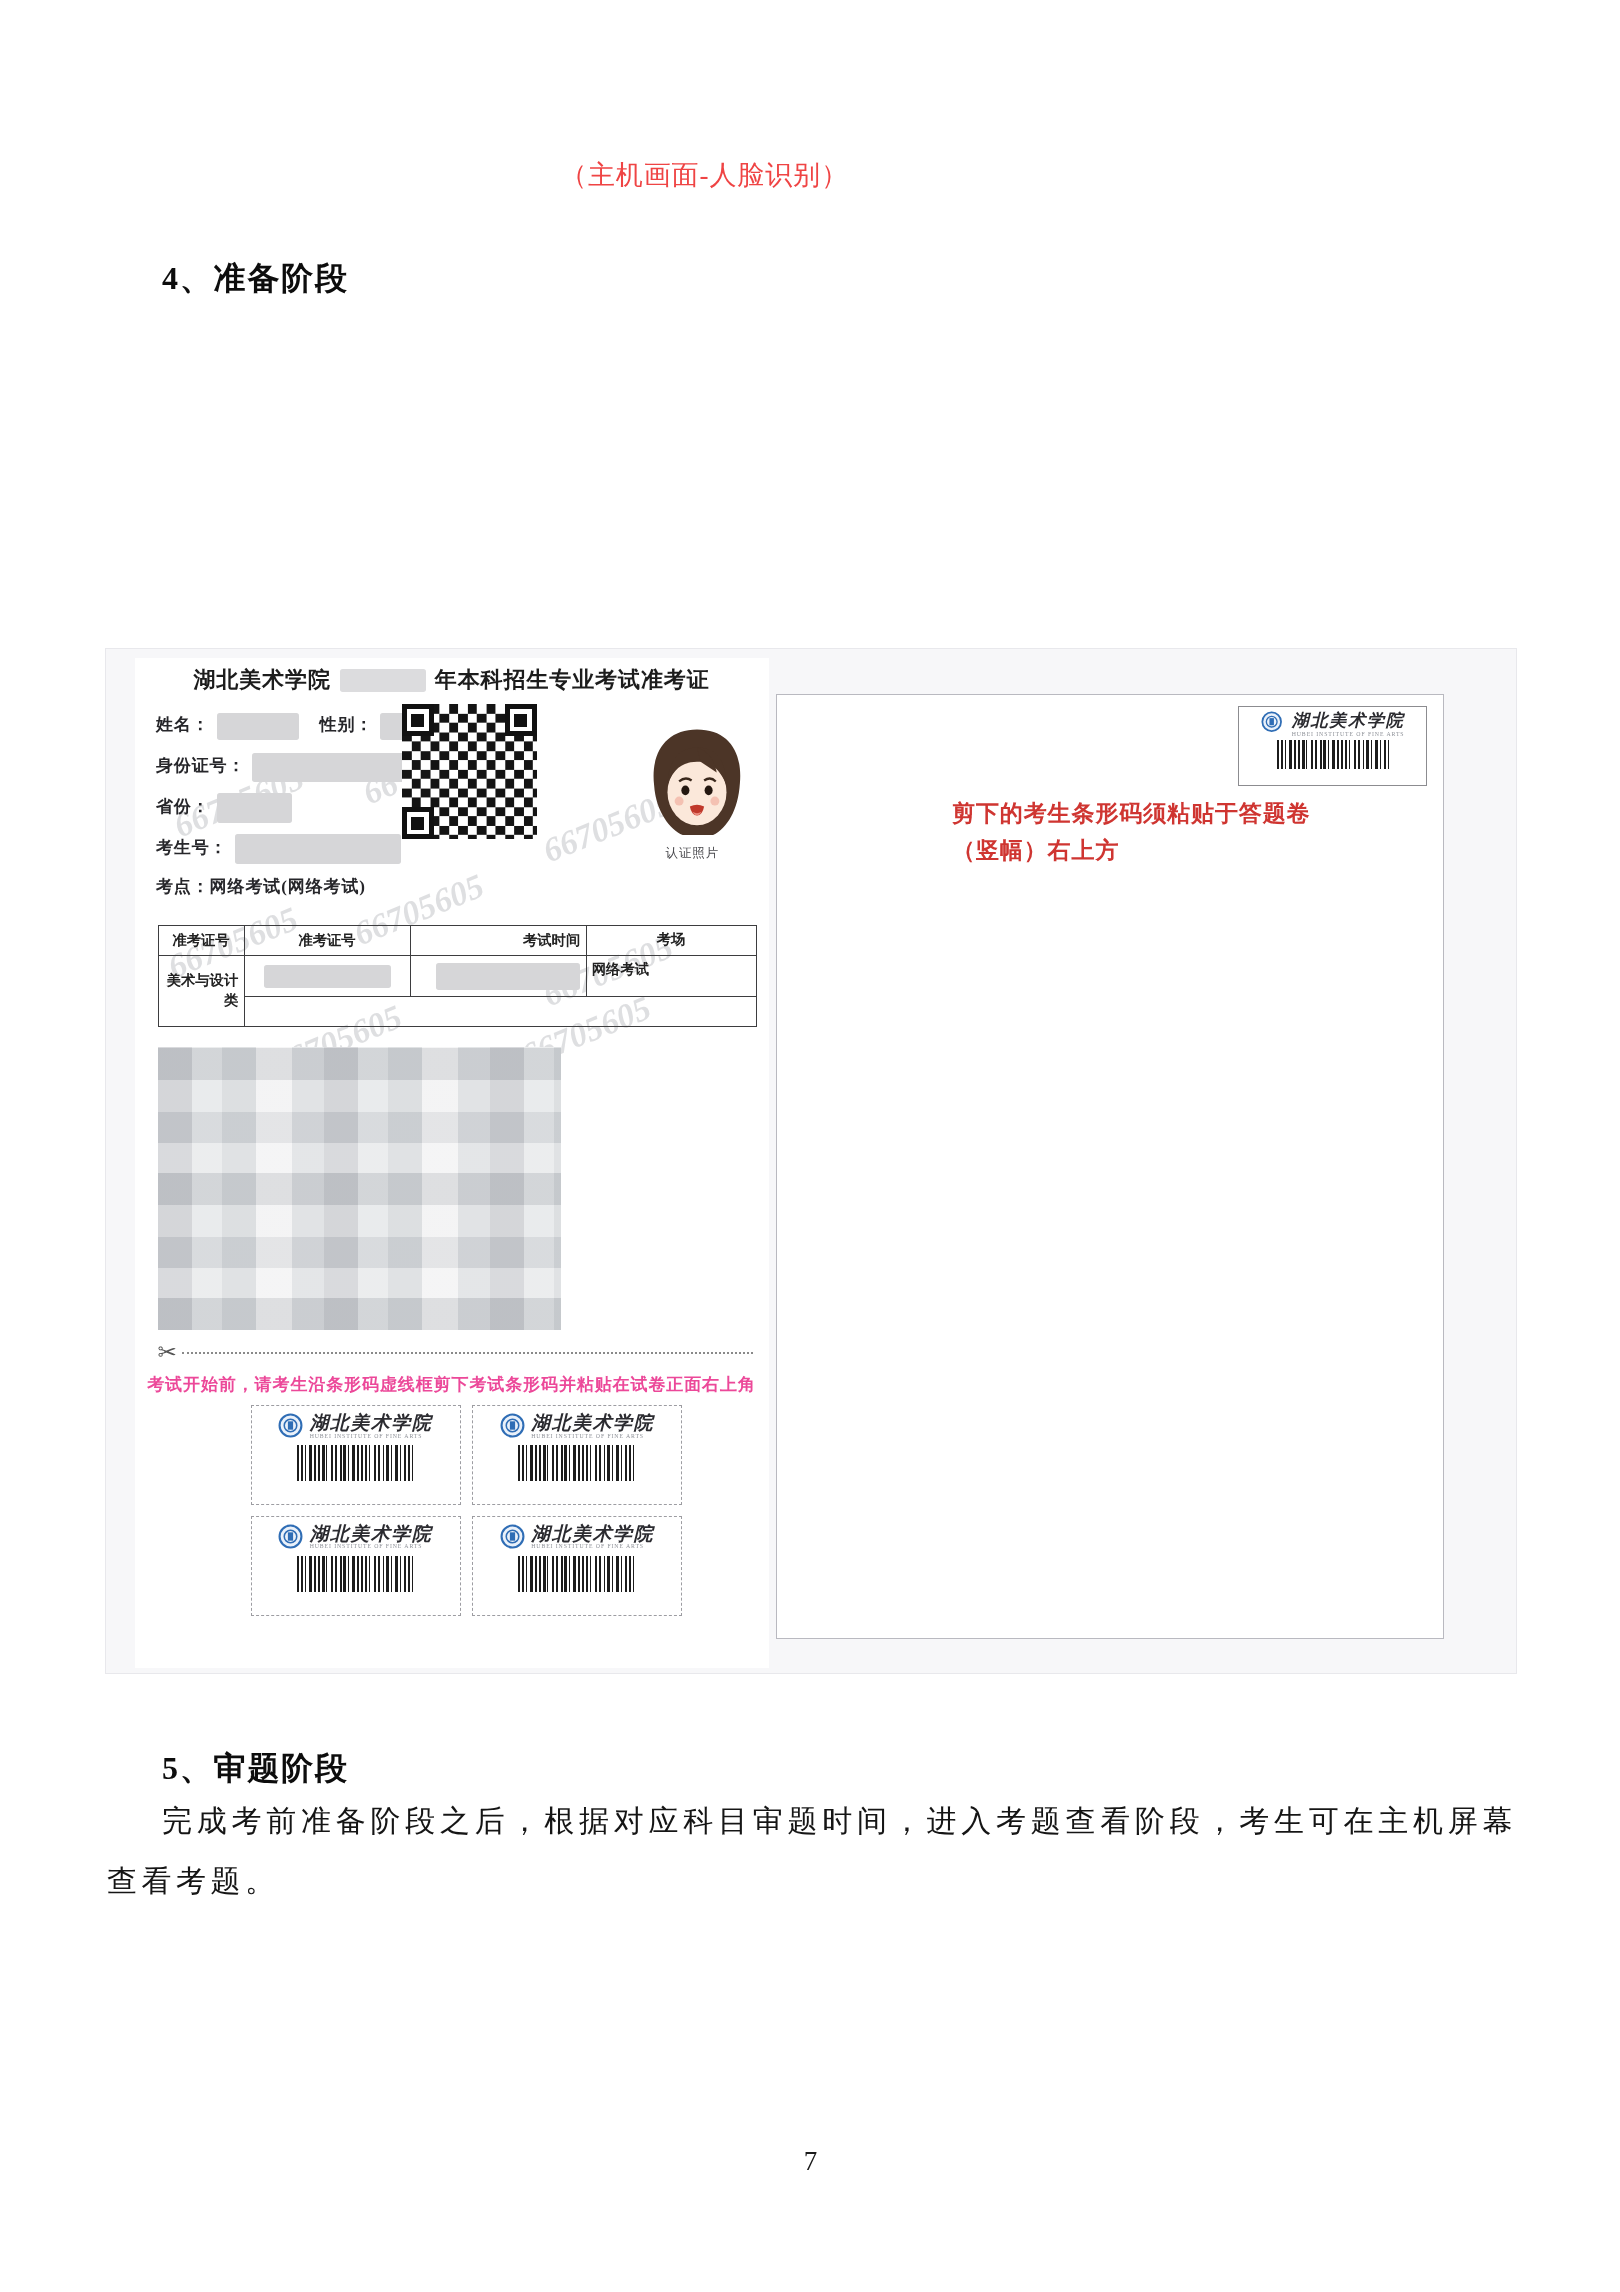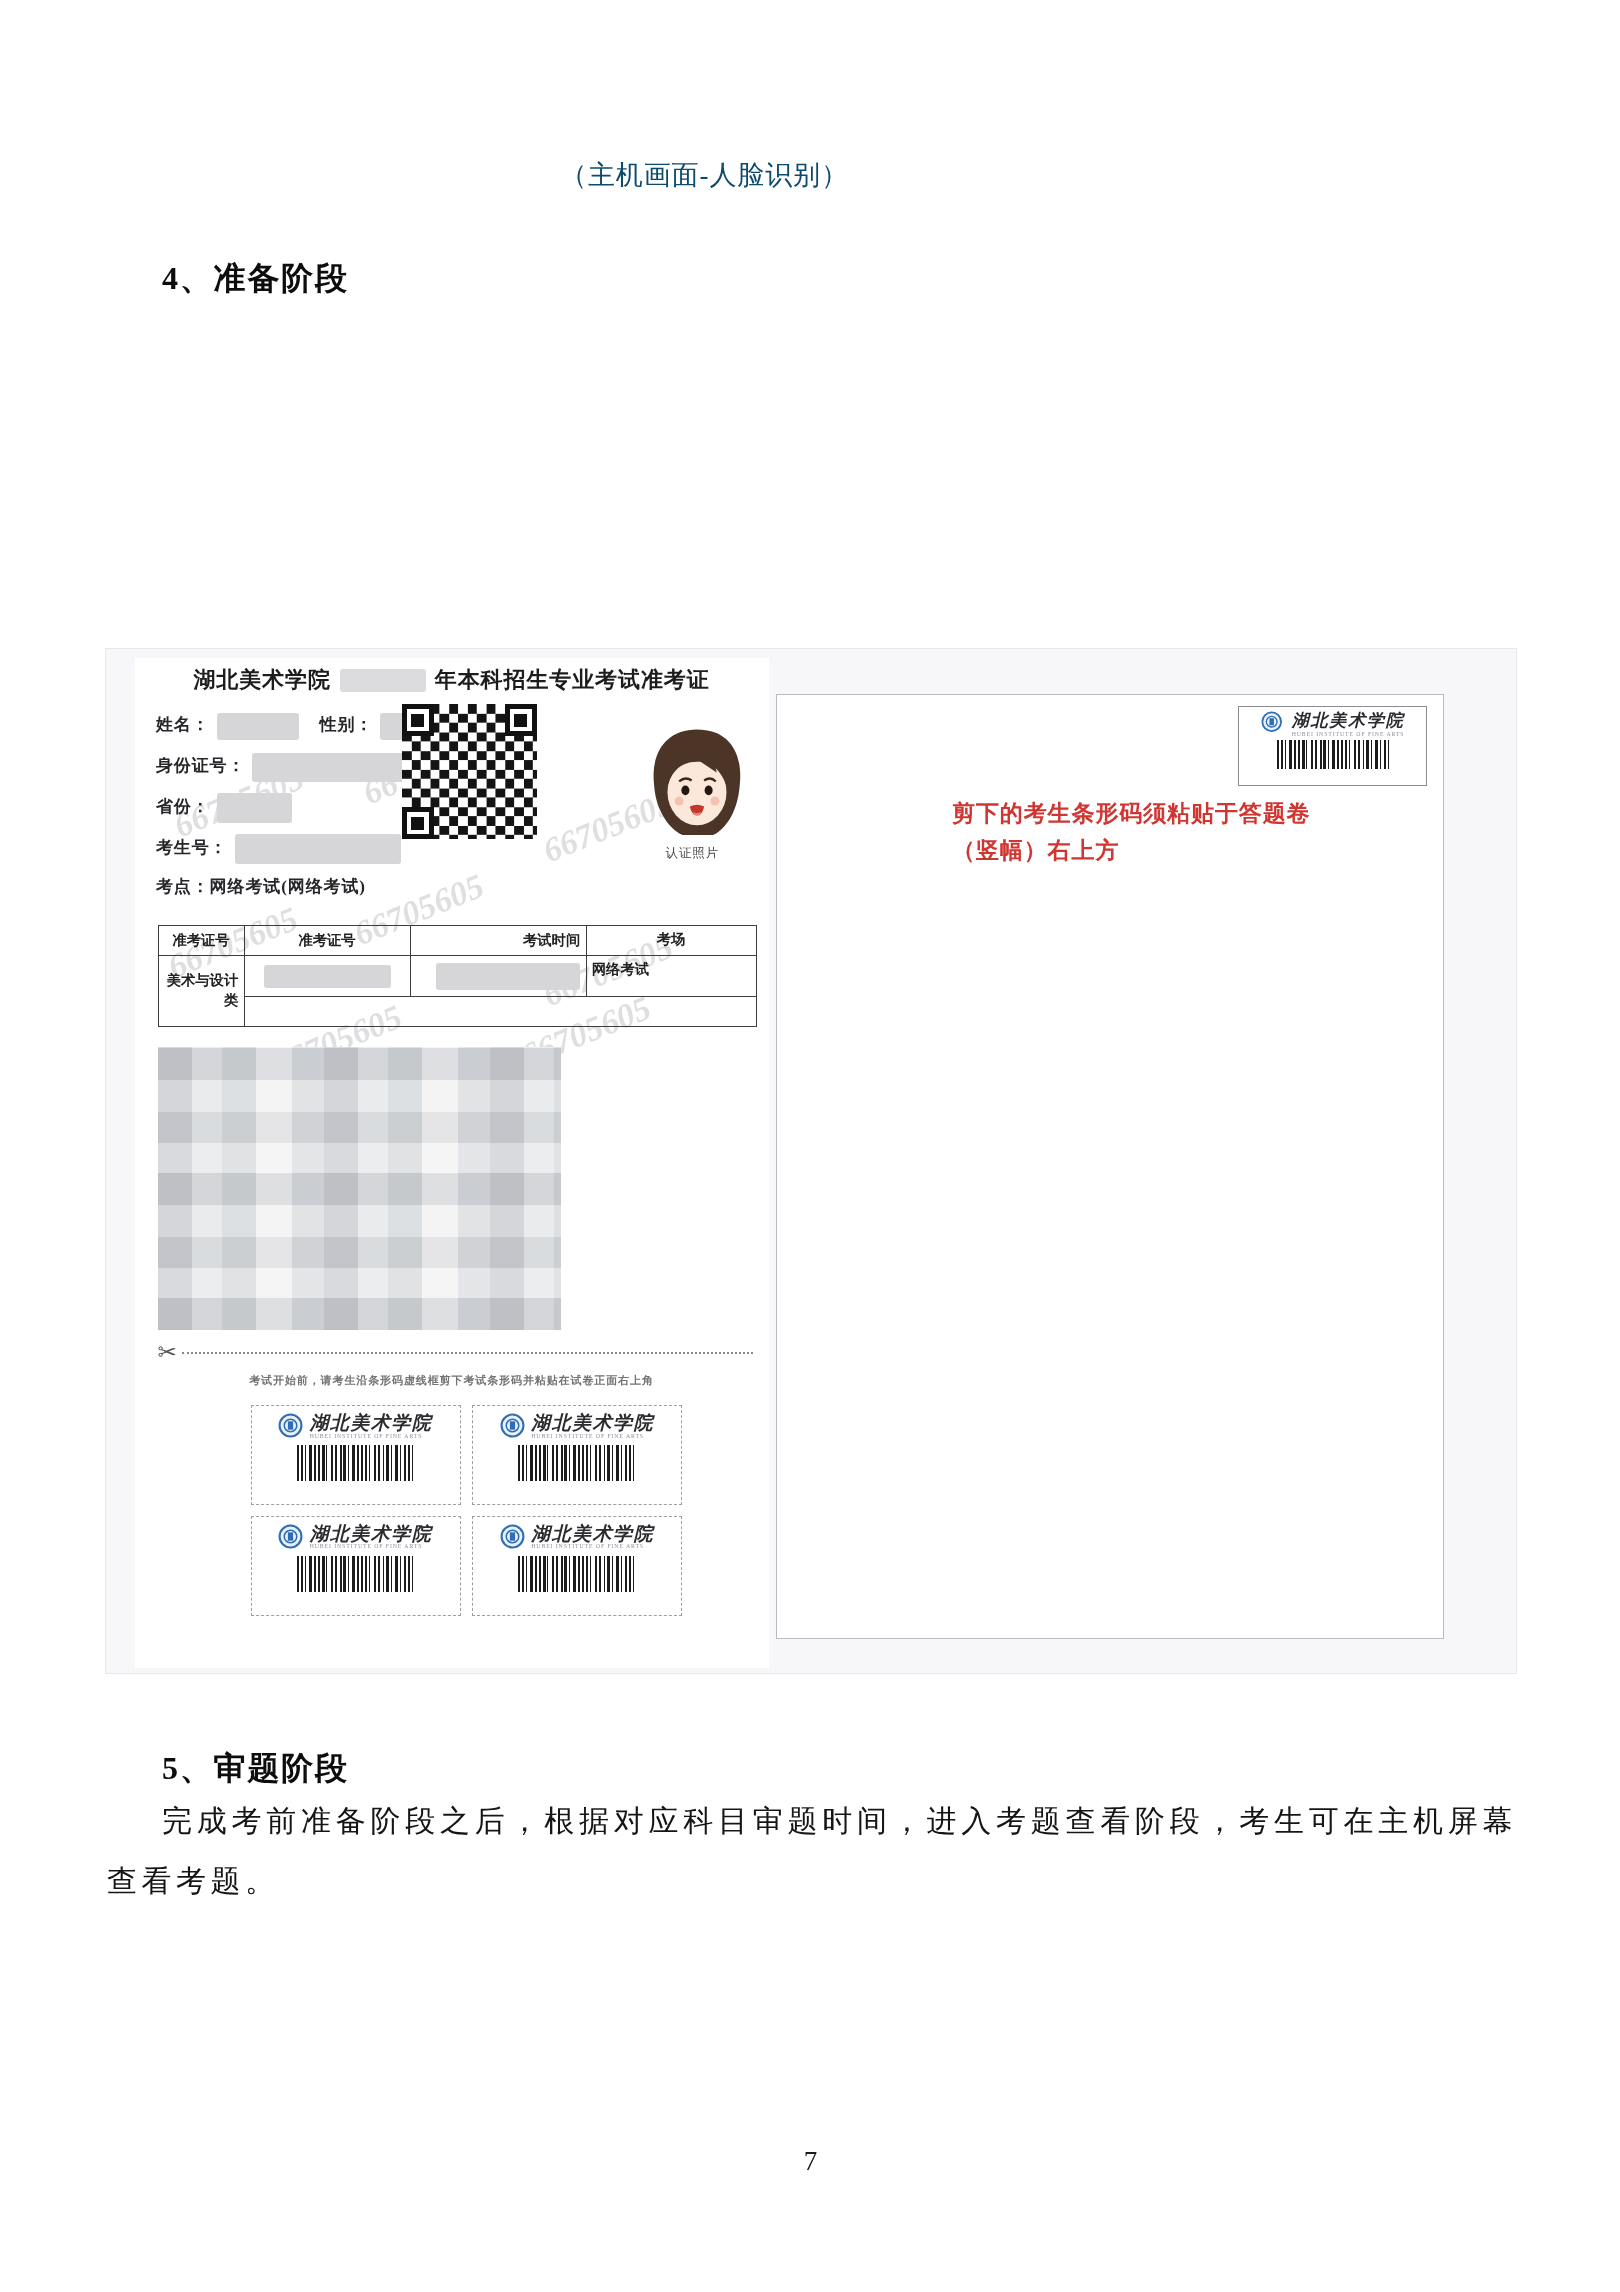--- a/index.html
+++ b/index.html
@@ -1,21 +1,21 @@
 <!DOCTYPE html>
 <html style="font-size:14.3px"><head>
 <meta charset="utf-8">
 <style>
   * { margin:0; padding:0; box-sizing:border-box; }
   html,body { background:#ffffff; }
   body { font-family:"Liberation Serif","DejaVu Serif",serif; color:#111; }
   .page { position:relative; width:1621px; height:2293px; background:#fff; overflow:hidden; }
 
   
-  .top-caption { position:absolute; left:560px; top:157px; font-size:27px; letter-spacing:0.9px; color:#0c4a6e; }
+  .top-caption { position:absolute; left:560px; top:157px; font-size:27px; letter-spacing:0.9px; color:#ef4444; }
   .sec-heading { position:absolute; left:162px; font-size:32px; font-weight:bold; color:#0d0d0d; letter-spacing:1.8px; }
   .h4 { top:257px; }
   .h5 { top:1747px; }
   .body-para { position:absolute; left:107px; width:1410px; font-size:30px; line-height:60px;
                letter-spacing:4.5px; text-align:justify; color:#151515; }
   .para1 { top:314px; text-indent:55px; }
   .para2 { top:1791px; text-indent:55px; }
   .warning { position:absolute; left:107px; top:502px; width:1410px; font-size:30px; font-weight:bold;
              line-height:62px; letter-spacing:3.6px; text-align:justify; text-indent:21.4px;
              color:#e60000; text-decoration:underline; text-decoration-thickness:2.7px; text-underline-offset:10.7px; }
@@ -56,21 +56,21 @@
 
   .mosaic { position:absolute; z-index:2; left:23px; top:389px; width:403px; height:283px; background:
       repeating-linear-gradient(0deg, rgba(122,128,136,0.16) 0 32px, rgba(255,255,255,0.28) 32px 62px, rgba(140,146,154,0.13) 62px 93px, rgba(255,255,255,0.2) 93px 125px),
       repeating-linear-gradient(90deg, #caccd0 0 34px, #e4e6e8 34px 64px, #d4d7da 64px 98px, #f1f1f2 98px 134px, #dadcdf 134px 166px); }
 
   .cutline { position:absolute; z-index:2; left:23px; top:681px; width:595px; display:flex; align-items:center; }
   .cutline .scissors { font-size:23px; color:#555; margin-right:5.3px; }
   .cutline .dots { flex:1; border-top:2.7px dotted #8a8a8a; height:0; }
 
   .cut-note { position:absolute; z-index:2; left:0; top:715px; width:100%; text-align:center;
-              font-size:11px; font-weight:bold; color:#737373; letter-spacing:0.9px; }
+              font-size:17px; font-weight:bold; color:#ec4899; letter-spacing:0.9px; }
 
   .sticker-grid { position:absolute; z-index:2; left:116px; top:747px; display:grid;
                   grid-template-columns:210px 210px; grid-auto-rows:100px; column-gap:11.6px; row-gap:10.7px; }
   .sticker { border:1.8px dashed #9d9da2; background:#fff; padding:7.1px 9px 5.3px 9px; }
   .sticker.solid { border:0.9px solid #8c8c90; }
   .s-head { display:flex; align-items:center; justify-content:center; gap:6.2px; }
   .s-logo { flex:0 0 auto; width:25px; height:25px; }
   .s-names { display:flex; flex-direction:column; align-items:flex-start; }
   .s-cn { font-size:18.7px; font-weight:bold; font-style:italic; color:#2b2b30; letter-spacing:1.8px; line-height:19.6px; }
   .s-en { font-size:5.8px; color:#8d9097; letter-spacing:0.9px; }

